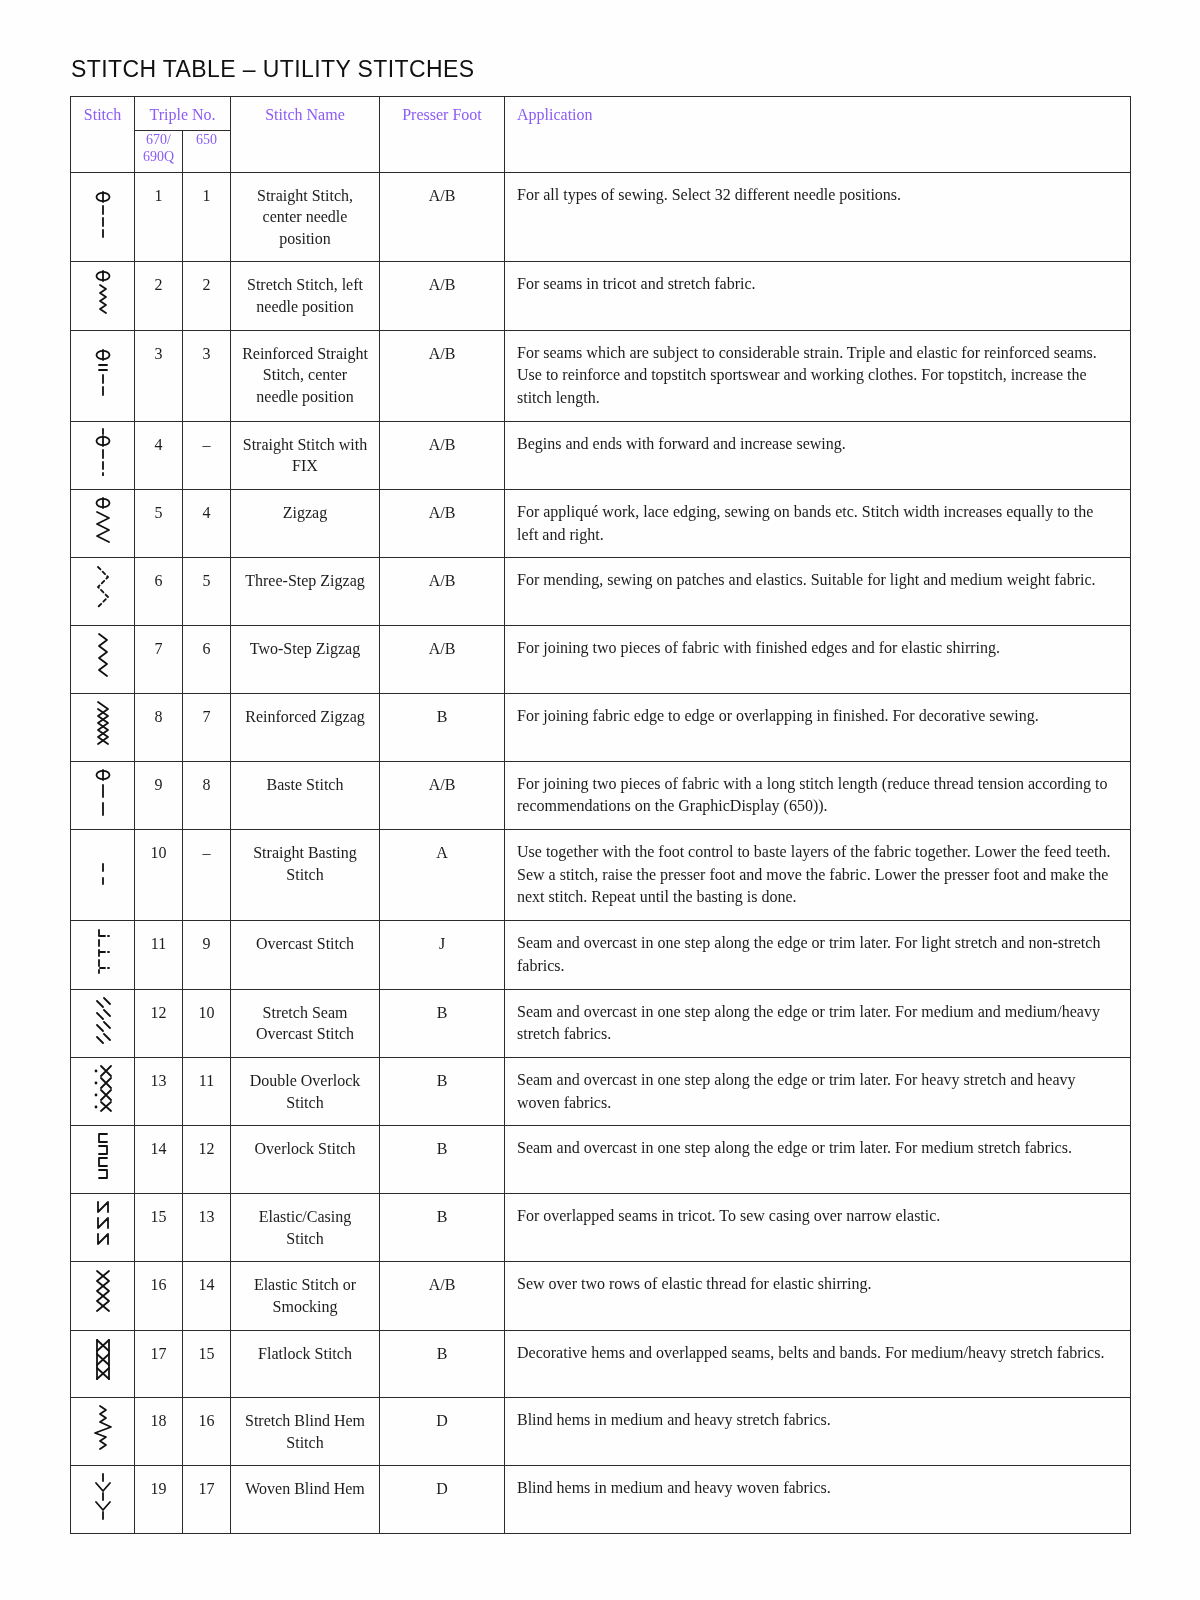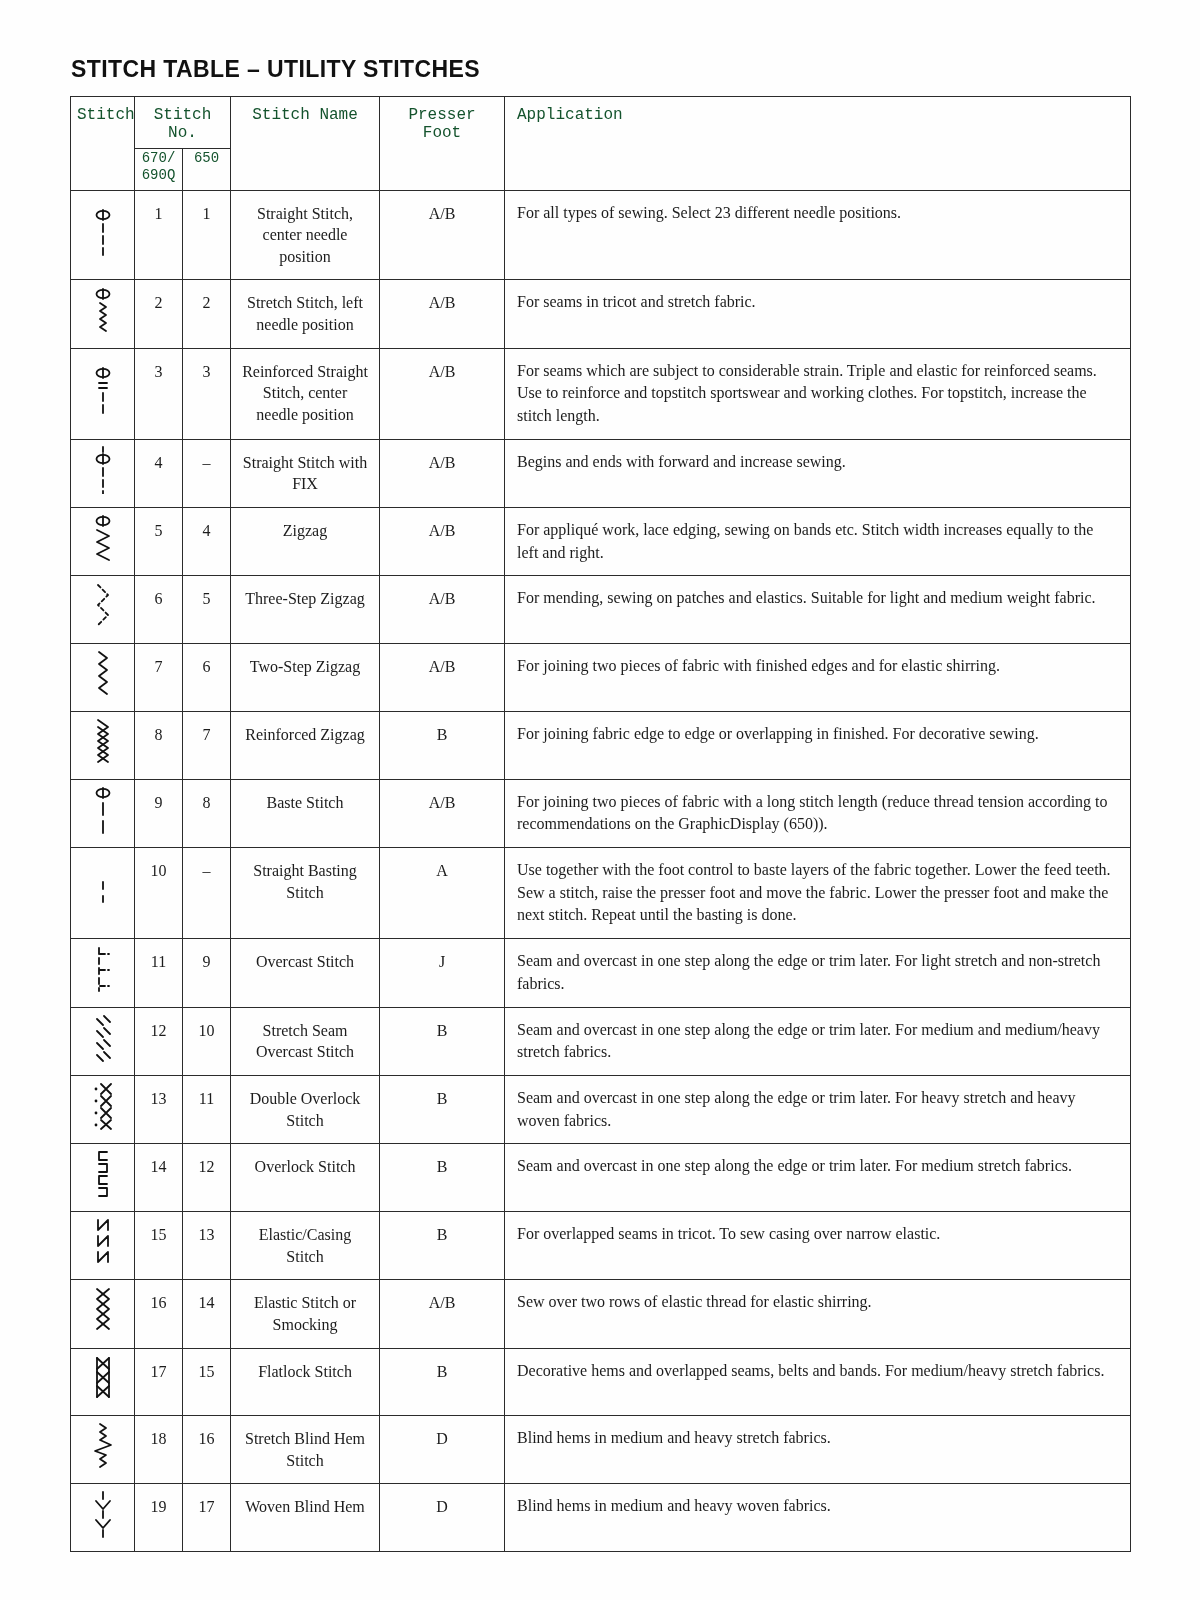--- a/index.html
+++ b/index.html
@@ -8,39 +8,39 @@
     width: 1200px;
     min-height: 1600px;
     background: #fefefe;
     color: #1c1c1c;
     font-family: "Liberation Serif", serif;
   }
   .page { padding: 56px 70px 20px 70px; }
   .page-title {
     font-family: "Liberation Sans", sans-serif;
     font-size: 23px;
-    font-weight: bold;
+    font-weight: normal;
     letter-spacing: 0.4px;
     color: #111;
     margin: 0 0 13px 1px;
   }
   table.stitch-table {
     border-collapse: collapse;
     width: 1060px;
     table-layout: fixed;
   }
   .stitch-table th, .stitch-table td {
     border: 1.2px solid #2b2b2b;
     vertical-align: top;
   }
   thead th {
-    font-family: Liberation Mono, monospace;
+    font-family: Liberation Serif, serif;
     font-size: 16px;
     font-weight: normal;
-    color: #14532d;
+    color: #8b5cf6;
     text-align: center;
     padding: 9px 6px 6px 6px;
   }
   th.th-app { text-align: left; padding-left: 12px; }
   th.th-sub {
     font-size: 14px;
     line-height: 1.2;
     white-space: pre-line;
     padding: 1px 2px 6px 2px;
   }
@@ -71,21 +71,21 @@
       <col style="width:64px">
       <col style="width:48px">
       <col style="width:48px">
       <col style="width:149px">
       <col style="width:125px">
       <col style="width:626px">
     </colgroup>
     <thead>
       <tr>
         <th rowspan="2">Stitch</th>
-        <th colspan="2">Stitch No.</th>
+        <th colspan="2">Triple No.</th>
         <th rowspan="2">Stitch Name</th>
         <th rowspan="2">Presser Foot</th>
         <th rowspan="2" class="th-app">Application</th>
       </tr>
       <tr>
         <th class="th-sub">670/
 690Q</th>
         <th class="th-sub">650</th>
       </tr>
     </thead>
@@ -95,21 +95,21 @@
                 <ellipse cx="12" cy="7" rx="6.5" ry="4.2"></ellipse>
                 <line x1="12" y1="2" x2="12" y2="12"></line>
                 <line x1="12" y1="16" x2="12" y2="24"></line>
                 <line x1="12" y1="28" x2="12" y2="36"></line>
                 <line x1="12" y1="40" x2="12" y2="47"></line>
               </svg></span></td>
     <td class="c-no">1</td>
     <td class="c-no">1</td>
     <td class="c-name">Straight Stitch, center needle position</td>
     <td class="c-foot">A/B</td>
-    <td class="c-app">For all types of sewing. Select 23 different needle positions.</td>
+    <td class="c-app">For all types of sewing. Select 32 different needle positions.</td>
   </tr>
         <tr>
     <td class="c-icon"><span class="stitch-icon"><svg viewBox="0 0 24 48" width="24" height="48" fill="none" stroke="#111" stroke-width="1.8" stroke-linecap="round" stroke-linejoin="round">
                 <ellipse cx="12" cy="7" rx="6.5" ry="4.2"></ellipse>
                 <line x1="12" y1="2" x2="12" y2="12"></line>
                 <path d="M9 16 L15 20 L9 24 L15 28 L9 32 L15 36 L9 40 L15 44"></path>
               </svg></span></td>
     <td class="c-no">2</td>
     <td class="c-no">2</td>
     <td class="c-name">Stretch Stitch, left needle position</td>

